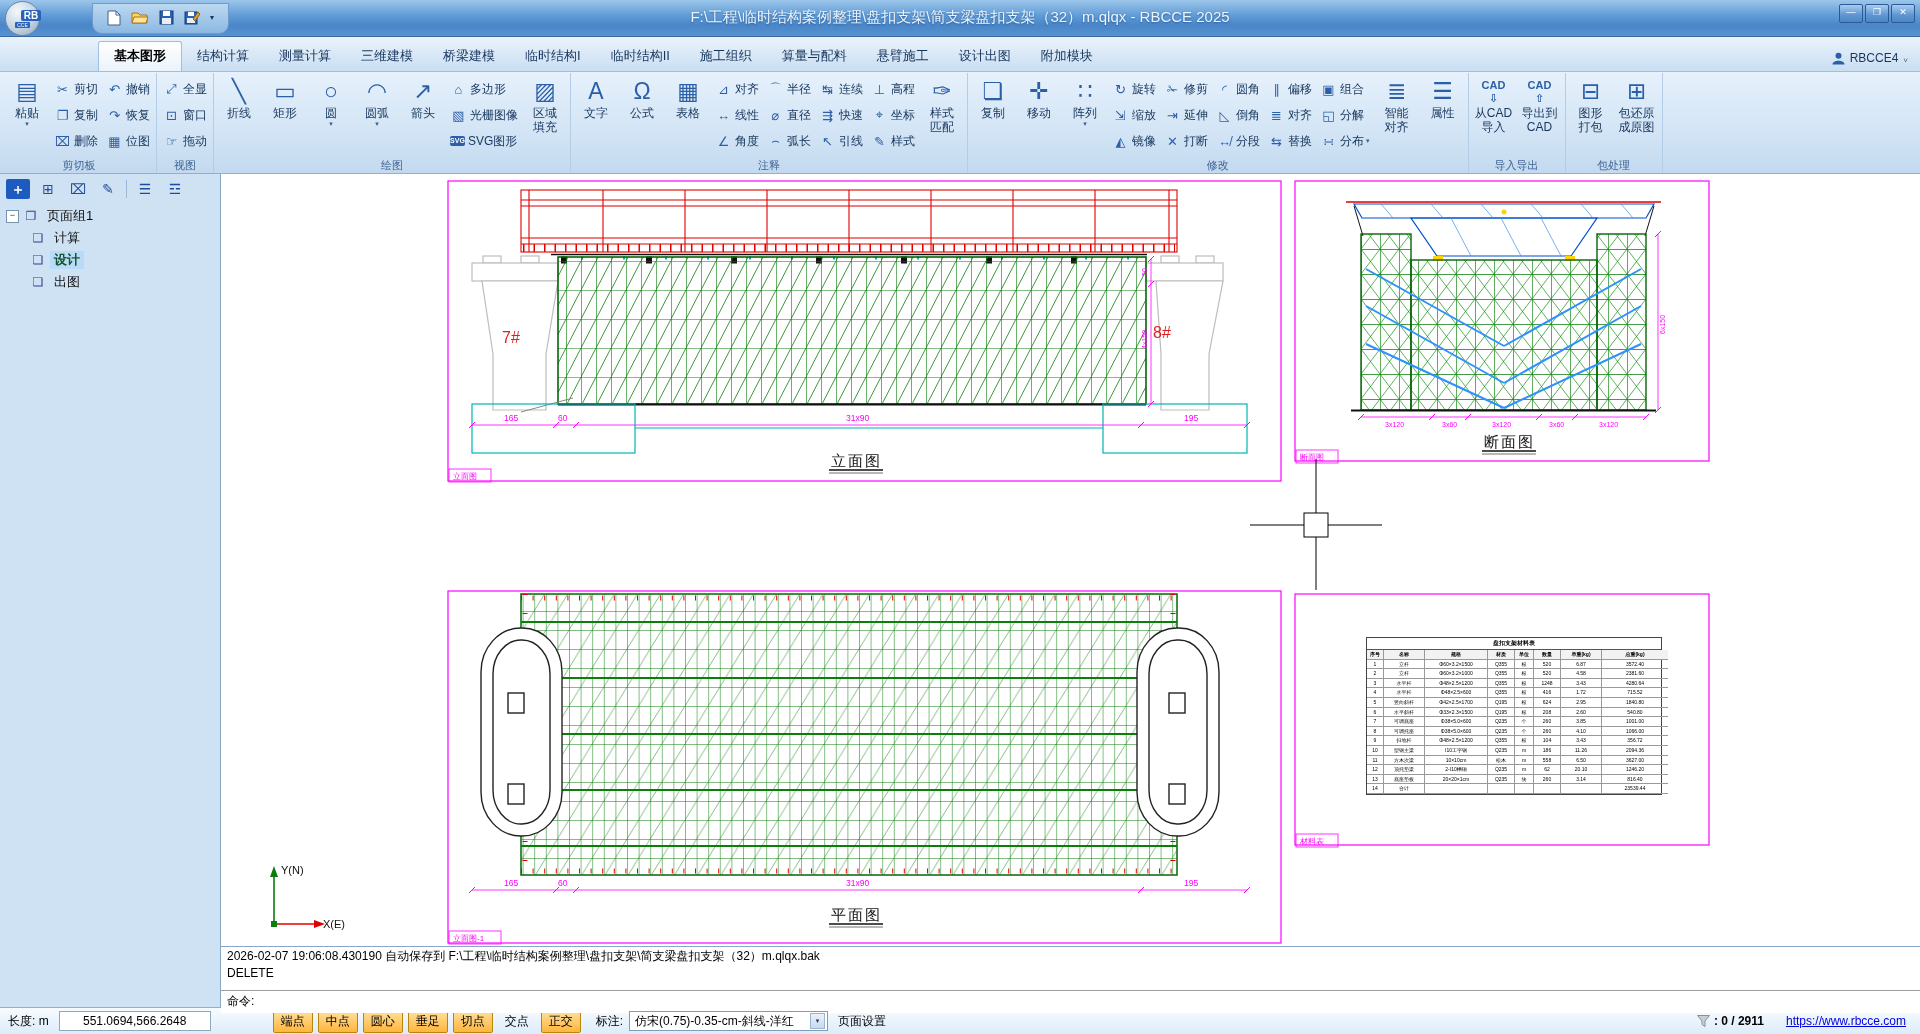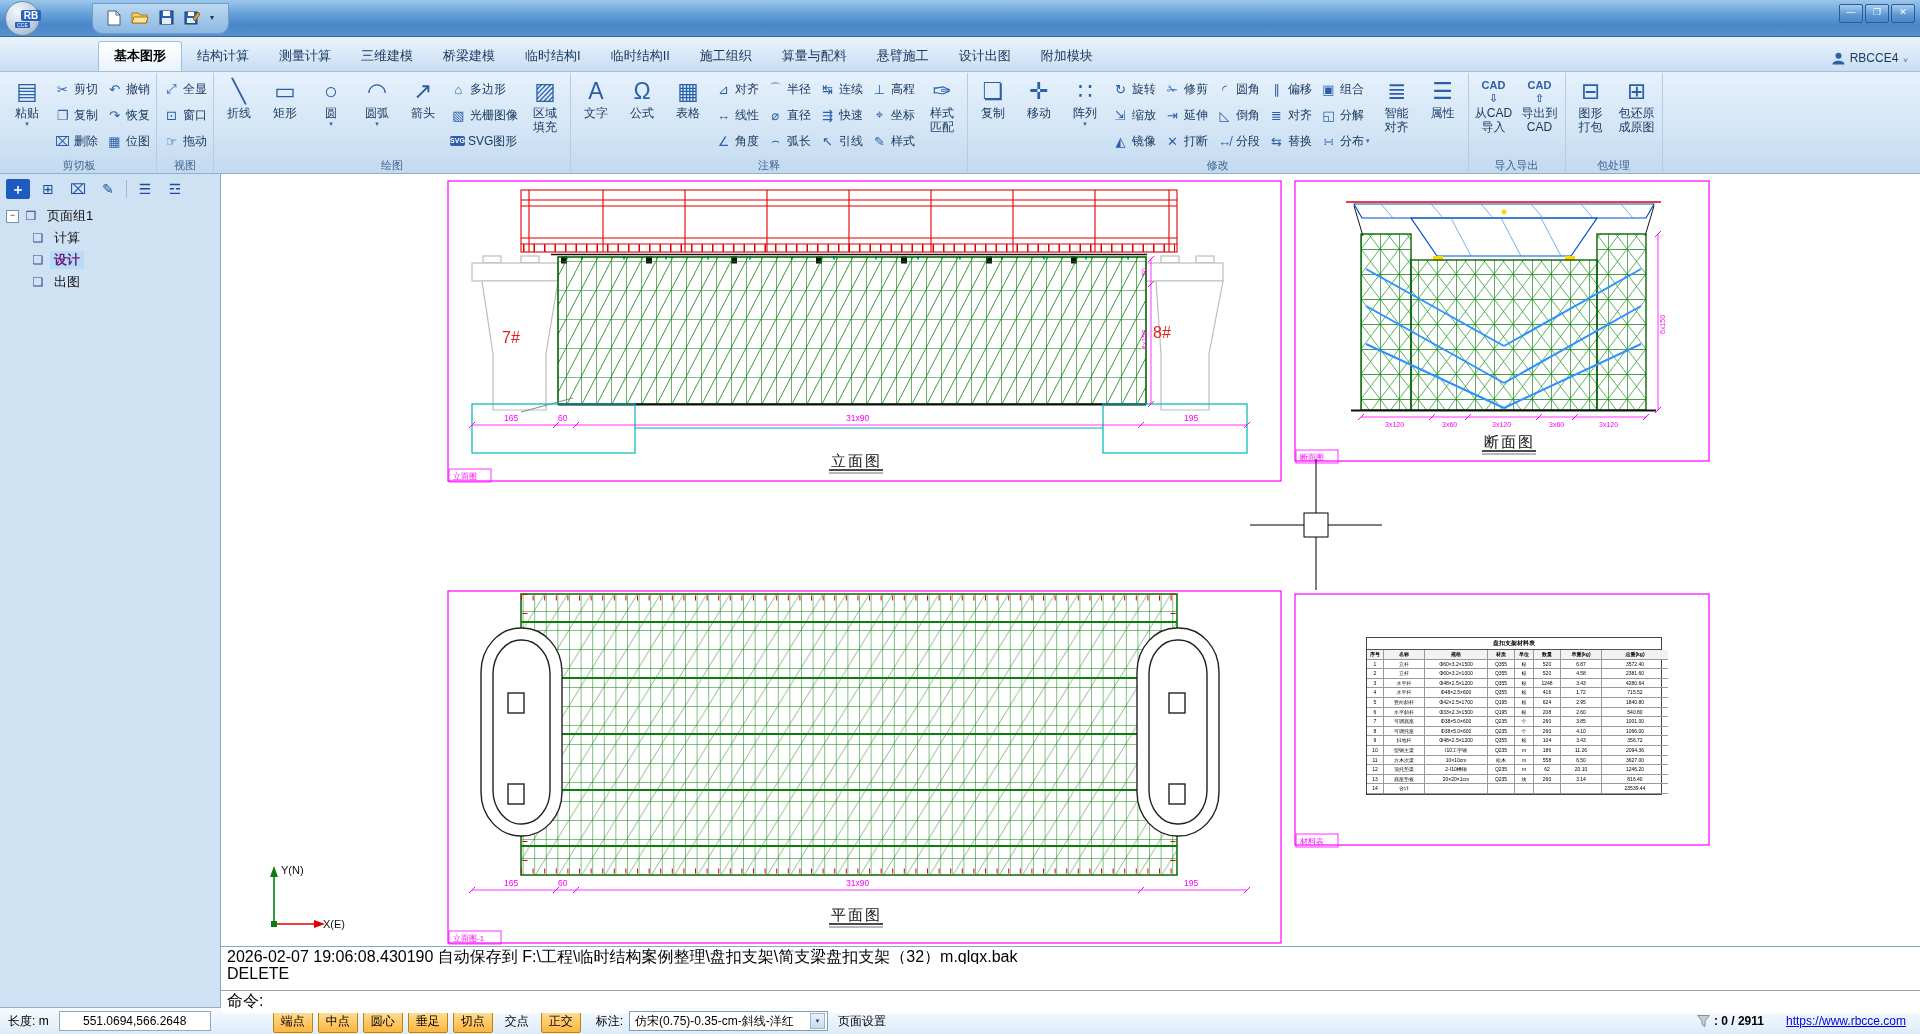--- a/index.html
+++ b/index.html
@@ -48,36 +48,36 @@
   .stoolbar{display:flex;align-items:center;gap:6px;padding:5px 4px 4px 6px;}
   .stool{width:24px;height:20px;text-align:center;line-height:20px;font-size:14px;color:#1d4e9c;}
   .stool.solid{background:#1d5bbf;color:#fff;border-radius:2px;font-weight:bold;}
   .stoolsep{width:1px;height:18px;background:#9db9d6;}
   .tree{padding:4px 0 0 6px;font-size:13px;color:#111;}
   .trow{display:flex;align-items:center;height:18px;margin-bottom:4px;}
   .texp{width:11px;height:11px;border:1px solid #7a93b0;background:#fff;font-size:9px;line-height:9px;text-align:center;color:#333;margin-right:4px;flex:0 0 auto;}
   .ticon{width:16px;text-align:center;color:#3b3b8c;font-size:12px;margin-right:4px;flex:0 0 auto;}
   .tchild{margin-left:24px;}
   .tlabel{padding:0 4px;}
-  .tlabel.selected{background:#b8dcf8;color:#701a75;font-weight:bold;}
+  .tlabel.selected{background:#b8dcf8;color:#14532d;font-weight:bold;}
 
   .rightcol{flex:1;display:flex;flex-direction:column;min-width:0;}
   .canvas{height:772px;background:#fff;position:relative;flex:0 0 auto;overflow:hidden;}
   .canvas svg{position:absolute;left:0;top:0;}
 
   
   .mat-table{position:absolute;left:1145px;top:463px;width:294px;background:#fff;border:1px solid #444;color:#000;}
   .mtitle{height:11px;line-height:11px;text-align:center;font-size:6px;border-bottom:1px solid #555;font-weight:bold;}
   .mrow{display:flex;height:9.6px;}
   .mrow.head .mcell{font-weight:bold;background:#f2f2f2;}
   .mcell{border-right:1px solid #999;border-bottom:1px solid #999;font-size:5px;line-height:9.5px;text-align:center;overflow:hidden;white-space:nowrap;flex:0 0 auto;}
   .mcell:last-child{border-right:none;}
 
   
-  .cmd{height:66px;border-top:1px solid #86a7c8;background:#fff;position:relative;font-size:16px;color:#000;flex:0 0 auto;}
+  .cmd{height:66px;border-top:1px solid #86a7c8;background:#fff;position:relative;font-size:12px;color:#000;flex:0 0 auto;}
   .cmdlog{padding:2px 6px 0 6px;line-height:15px;white-space:nowrap;overflow:hidden;}
   .cmdprompt{position:absolute;left:0;right:0;bottom:0;height:20px;border-top:1px solid #a0a0a0;padding:2px 6px 0 6px;line-height:16px;}
 
   
   .statusbar{height:26px;background:linear-gradient(#f7fbff,#ddecfa);border-top:1px solid #8fb0d0;display:flex;align-items:center;font-size:12px;color:#000;flex:0 0 auto;padding:0 8px;}
   .st-length{margin-right:10px;white-space:nowrap;}
   .coordbox{width:150px;height:18px;background:#fff;border:1px solid #8fa8c2;text-align:center;line-height:18px;margin-right:62px;}
   .snap{padding:2px 7px;margin-right:5px;white-space:nowrap;}
   .snap.on{background:linear-gradient(#ffe09a,#ffb53e);border:1px solid #b8860b;border-radius:2px;}
   .st-dimlabel{margin:0 6px 0 10px;white-space:nowrap;}
@@ -129,20 +129,21 @@
       <span>
           <svg width="16" height="16" viewBox="0 0 16 16">
             <rect x="1" y="2" width="12" height="12" fill="#2a62b8" stroke="#173c74"></rect>
             <rect x="4" y="2" width="6" height="4" fill="#fff"></rect>
             <rect x="3" y="8" width="8" height="5" fill="#e8eef6"></rect>
             <path d="M9 9 L14 2 L16 4 L11 11 Z" fill="#d8a43a" stroke="#8a641a"></path>
           </svg>
         </span>
       <span class="qchev">▾</span>
     </div>
+    <div class="apptitle">F:\工程\临时结构案例整理\盘扣支架\简支梁盘扣支架（32）m.qlqx - RBCCE 2025</div>
     <div class="winbtns">
       <div class="winbtn">—</div>
       <div class="winbtn">❐</div>
       <div class="winbtn">✕</div>
     </div>
   </div>
 
   <div class="tabrow">
     <div class="tab active">基本图形</div>
       <div class="tab">结构计算</div>

